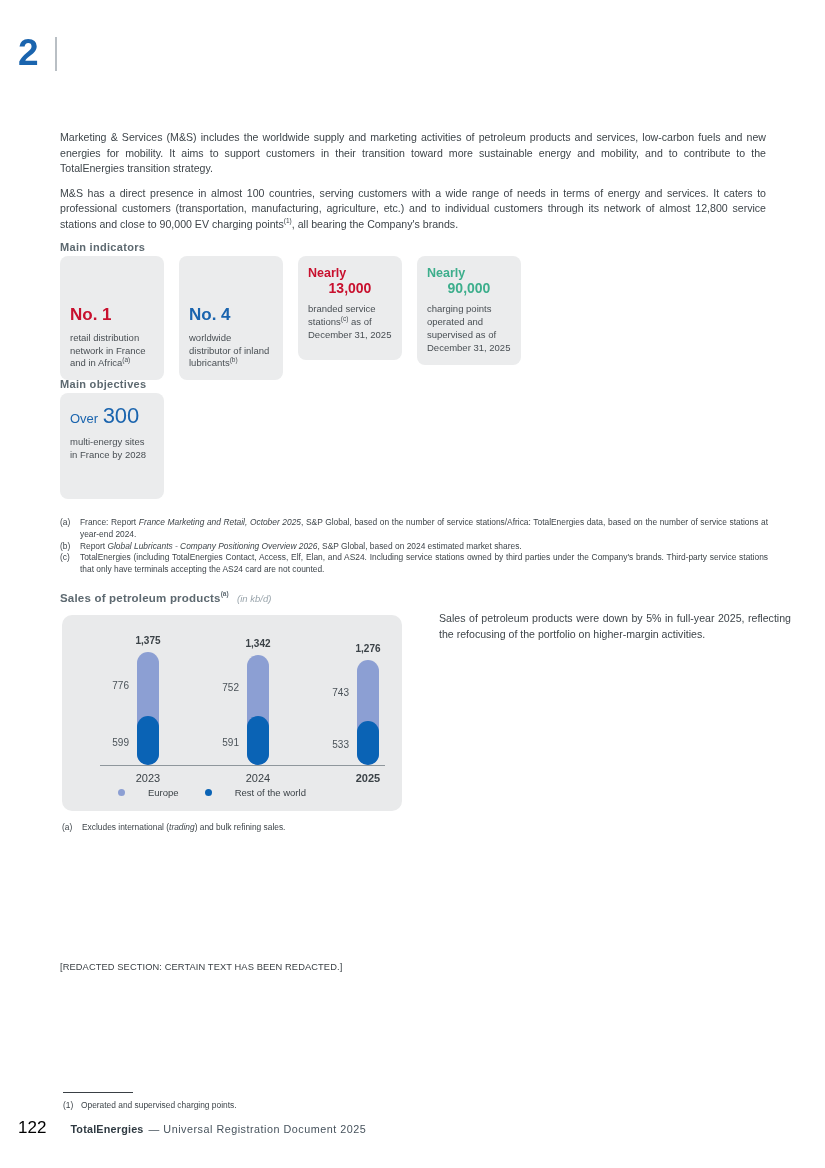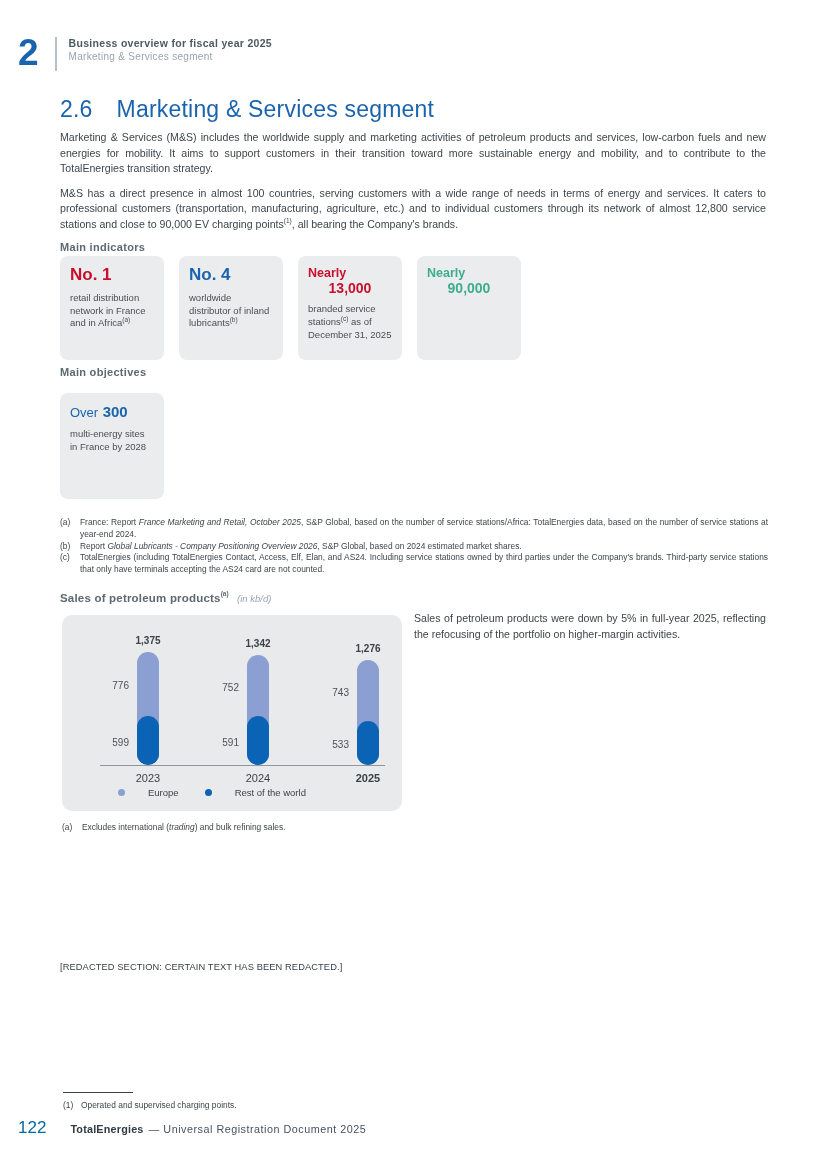--- a/index.html
+++ b/index.html
@@ -19,34 +19,34 @@
   .sec{position:absolute;left:60px;top:96px;color:#1a64ae;font-size:23px;font-weight:500;letter-spacing:.2px;}
   .sec-num{margin-right:24px;}
 
   
   .intro{position:absolute;left:60px;top:130px;width:706px;font-size:10.6px;line-height:1.47;text-align:justify;}
   .intro p{margin:0 0 9px 0;}
 
   
   .blk-h{font-size:11px;font-weight:bold;color:#5d6970;letter-spacing:.3px;}
   .ind-h{position:absolute;left:60px;top:241px;}
-  .obj-h{position:absolute;left:60px;top:366px;}
+  .obj-h{position:absolute;left:60px;top:378px;}
 
   
   .boxes{position:absolute;left:60px;top:256px;display:flex;gap:15px;align-items:flex-start;}
   .box{width:84px;min-height:84px;background:#ebeced;border-radius:8px;padding:10px;}
-  .box-big{font-size:17px;font-weight:bold;line-height:1.1;}
+  .box-big{font-size:17px;font-weight:bold;line-height:1.1;margin-top:40px;}
   .box-nearly{font-size:12.5px;font-weight:bold;line-height:1.15;}
   .box-huge{font-size:14px;font-weight:bold;line-height:1.15;text-align:center;}
   .box-desc{font-size:9.5px;line-height:1.35;color:#494f54;margin-top:7px;}
   .red{color:#c8102e;} .blue{color:#1a64ae;} .green{color:#3dae8c;}
 
   .obj-box{position:absolute;left:60px;top:393px;width:84px;height:86px;background:#ebeced;border-radius:8px;padding:10px;}
   .obj-small{font-size:13px;font-weight:normal;}
-  .obj-big{font-size:15px;font-weight:bold;}
+  .obj-big{font-size:22px;font-weight:normal;}
 
   
   .fnotes{position:absolute;left:60px;top:517px;width:708px;font-size:8.4px;line-height:1.4;color:#3e454a;}
   .fn{display:flex;}
   .fn-label{width:20px;flex:none;}
   .fn-text{flex:1;text-align:justify;}
   .it{font-style:italic;}
 
   
   .chart-h{position:absolute;left:60px;top:588px;}
@@ -60,55 +60,48 @@
   .bar-seg-rest{position:absolute;left:0;right:0;bottom:0;border-radius:11px;}
   .bar-total{position:absolute;left:30px;width:66px;text-align:center;font-size:10px;font-weight:bold;color:#3b4247;}
   .bar-side{position:absolute;left:0;width:44px;text-align:right;font-size:10px;color:#4a5258;}
   .bar-year{position:absolute;left:38px;top:129px;width:50px;text-align:center;font-size:11px;color:#3b4247;}
   .bar-year.bold{font-weight:bold;}
   .baseline{position:absolute;left:38px;right:17px;top:150px;border-top:1px solid #8f979c;}
   .legend{position:absolute;left:56px;top:172px;display:flex;gap:26px;font-size:9.5px;color:#3b4247;}
   .leg-item{display:flex;align-items:center;gap:23px;}
   .leg-dot{width:7px;height:7px;border-radius:50%;}
 
-  .commentary{position:absolute;left:414px;top:611px;width:352px;font-size:10.6px;line-height:1.5;text-align:justify;}
+  .commentary{position:absolute;left:439px;top:611px;width:352px;font-size:10.6px;line-height:1.5;text-align:justify;}
 
   .chart-fn{position:absolute;left:62px;top:822px;width:400px;font-size:8.4px;color:#3e454a;display:flex;}
 
   
   .redacted{position:absolute;left:60px;top:962px;font-size:9.3px;color:#3a4045;letter-spacing:.1px;}
 
   
   .bn-rule{position:absolute;left:63px;top:1092px;width:70px;border-top:1.5px solid #3a4045;}
   .bn{position:absolute;left:63px;top:1100px;font-size:8.4px;color:#3e454a;display:flex;}
   .bn .fn-label{width:18px;}
 
   
   .footer{position:absolute;left:18px;top:1118px;display:flex;align-items:baseline;}
-  .pg-num{font-size:17px;color:#0369a1;margin-right:24px;}
+  .pg-num{font-size:17px;color:#000000;margin-right:24px;}
   .ft-brand{font-size:10.8px;font-weight:bold;color:#2f3a42;letter-spacing:.2px;}
   .ft-rest{font-size:10.8px;color:#46525c;letter-spacing:.5px;margin-left:5px;}
 </style>
 </head>
 <body>
 
 <div class="page">
 
   <div class="hdr">
     <div class="hdr-num">2</div>
     <div class="hdr-rule"></div>
-    <div class="hdr-txt">
-      <div class="hdr-title">Business overview for fiscal year 2025</div>
-      <div class="hdr-sub">Marketing &amp; Services segment</div>
-    </div>
-  </div>
-
-  <div class="sec">
-    <span class="sec-num">2.6</span><span>Marketing &amp; Services segment</span>
-  </div>
+  </div>
+
 
   <div class="intro">
     <p>Marketing &amp; Services (M&amp;S) includes the worldwide supply and marketing activities of petroleum products and services, low-carbon fuels and new energies for mobility. It aims to support customers in their transition toward more sustainable energy and mobility, and to contribute to the TotalEnergies transition strategy.</p>
     <p><span>M&amp;S has a direct presence in almost 100 countries, serving customers with a wide range of needs in terms of energy and services. It caters to professional customers (transportation, manufacturing, agriculture, etc.) and to individual customers through its network of almost 12,800 service stations and close to 90,000 EV charging points</span><sup>(1)</sup><span>, all bearing the Company's brands.</span></p>
   </div>
 
   <div class="blk-h ind-h">Main indicators</div>
   <div class="boxes">
     <div class="box">
       <div class="box-big red">No. 1</div>
@@ -119,20 +112,21 @@
       <div class="box-desc"><span>worldwide distributor of inland lubricants</span><sup>(b)</sup></div>
     </div>
     <div class="box">
       <div class="box-nearly red">Nearly</div>
       <div class="box-huge red">13,000</div>
       <div class="box-desc"><span>branded service stations</span><sup>(c)</sup><span> as of December 31, 2025</span></div>
     </div>
     <div class="box">
       <div class="box-nearly green">Nearly</div>
       <div class="box-huge green">90,000</div>
+      <div class="box-desc">charging points operated and supervised as of December 31, 2025</div>
     </div>
   </div>
 
   <div class="blk-h obj-h">Main objectives</div>
   <div class="obj-box">
     <div><span class="obj-small blue">Over</span> <span class="obj-big blue">300</span></div>
     <div class="box-desc">multi-energy sites in France by 2028</div>
   </div>
 
   <div class="fnotes">

